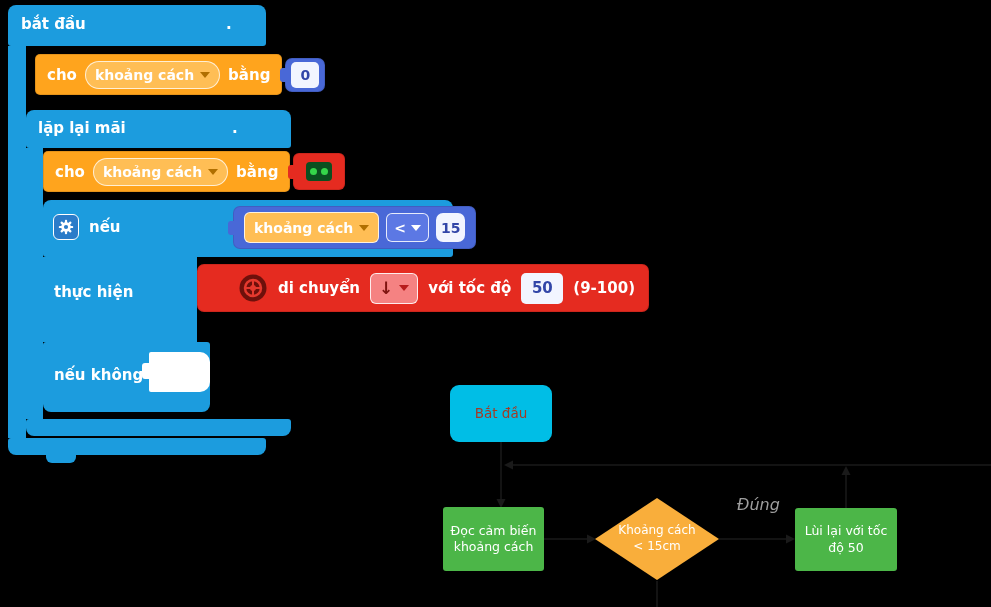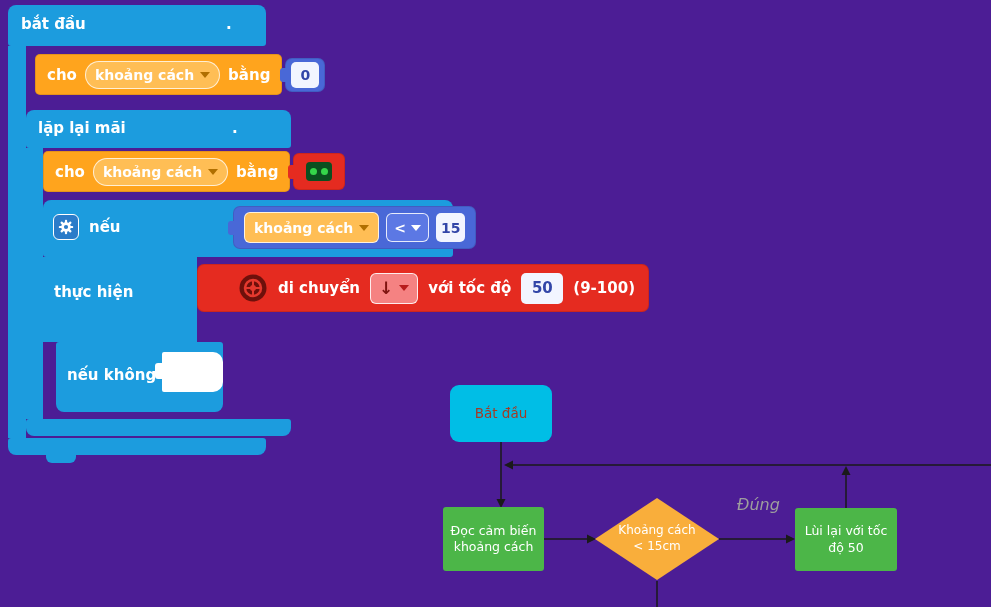--- a/index.html
+++ b/index.html
@@ -11,21 +11,21 @@
     --indigo:#4968D7;
     --indigo-field:#5C78E4;
     --chip-bg:#F2F5FF;
     --chip-text:#3246A8;
     --flow-cyan:#00BEE6;
     --flow-green:#4CB648;
     --flow-orange:#F9AE3B;
   }
   *{margin:0;padding:0;box-sizing:border-box;}
   body{background:#fff;}
-  .canvas{position:relative;width:991px;height:607px;background:#4c1d95;overflow:hidden;
+  .canvas{position:relative;width:991px;height:607px;background:#000000;overflow:hidden;
           font-family:"DejaVu Sans","Liberation Sans",sans-serif;}
   .abs{position:absolute;}
   .bar{position:absolute;background:var(--blue);}
   .top-round{border-radius:8px 8px 3px 3px;}
   .bottom-round{border-radius:3px 3px 8px 8px;}
   .lbl{color:#fff;font-size:15px;font-weight:600;white-space:nowrap;}
   .row{display:flex;align-items:center;}
   .oblock{display:inline-flex;align-items:center;gap:8px;height:41px;padding:0 11px;
           background:var(--orange);border-radius:5px;border:1px solid rgba(0,0,0,0.10);}
   .ofield{display:inline-flex;align-items:center;gap:6px;height:28px;padding:0 9px;
@@ -153,21 +153,21 @@
   
   <div class="cond abs" style="left:233px;top:206px;">
     <span class="varblk">
       <span class="flbl">khoảng cách</span>
       <i class="dd dd-amber"></i>
     </span>
     <span class="opdd">
       <span class="flbl">&lt;</span>
       <i class="dd dd-white"></i>
     </span>
-    <span class="chip" style="height:29px;">15</span>
+    <span class="chip" style="height:29px;border-radius:7px;">15</span>
   </div>
 
   
   <div class="bar" style="left:43px;top:257px;width:154px;height:85px;">
     <span class="lbl abs" style="left:11px;top:26px;">thực hiện</span>
   </div>
 
   
   <div class="mblock" style="left:197px;top:264px;padding-left:40px;">
     <svg width="30" height="30" viewBox="0 0 30 30">
@@ -183,21 +183,21 @@
     <span class="dirdd">
       <span class="dirtxt">↓</span>
       <i class="dd dd-red"></i>
     </span>
     <span class="lbl">với tốc độ</span>
     <span class="chip mchip">50</span>
     <span class="lbl">(9-100)</span>
   </div>
 
   
-  <div class="bar bottom-round" style="left:56px;top:342px;width:167px;height:70px;text-decoration:underline;">
+  <div class="bar bottom-round" style="left:43px;top:342px;width:167px;height:70px;text-decoration:underline;">
     <span class="lbl abs" style="left:11px;top:24px;">nếu không</span>
     <span class="mouth"></span>
   </div>
 
   
   <svg class="lines" width="991" height="607" viewBox="0 0 991 607">
     <g stroke="#1a1a1a" stroke-width="1.5" fill="#1a1a1a">
       <line x1="501" y1="442" x2="501" y2="502"></line>
       <polygon points="501,508 496.5,499 505.5,499" stroke="none"></polygon>
       <line x1="513" y1="465" x2="991" y2="465"></line>

